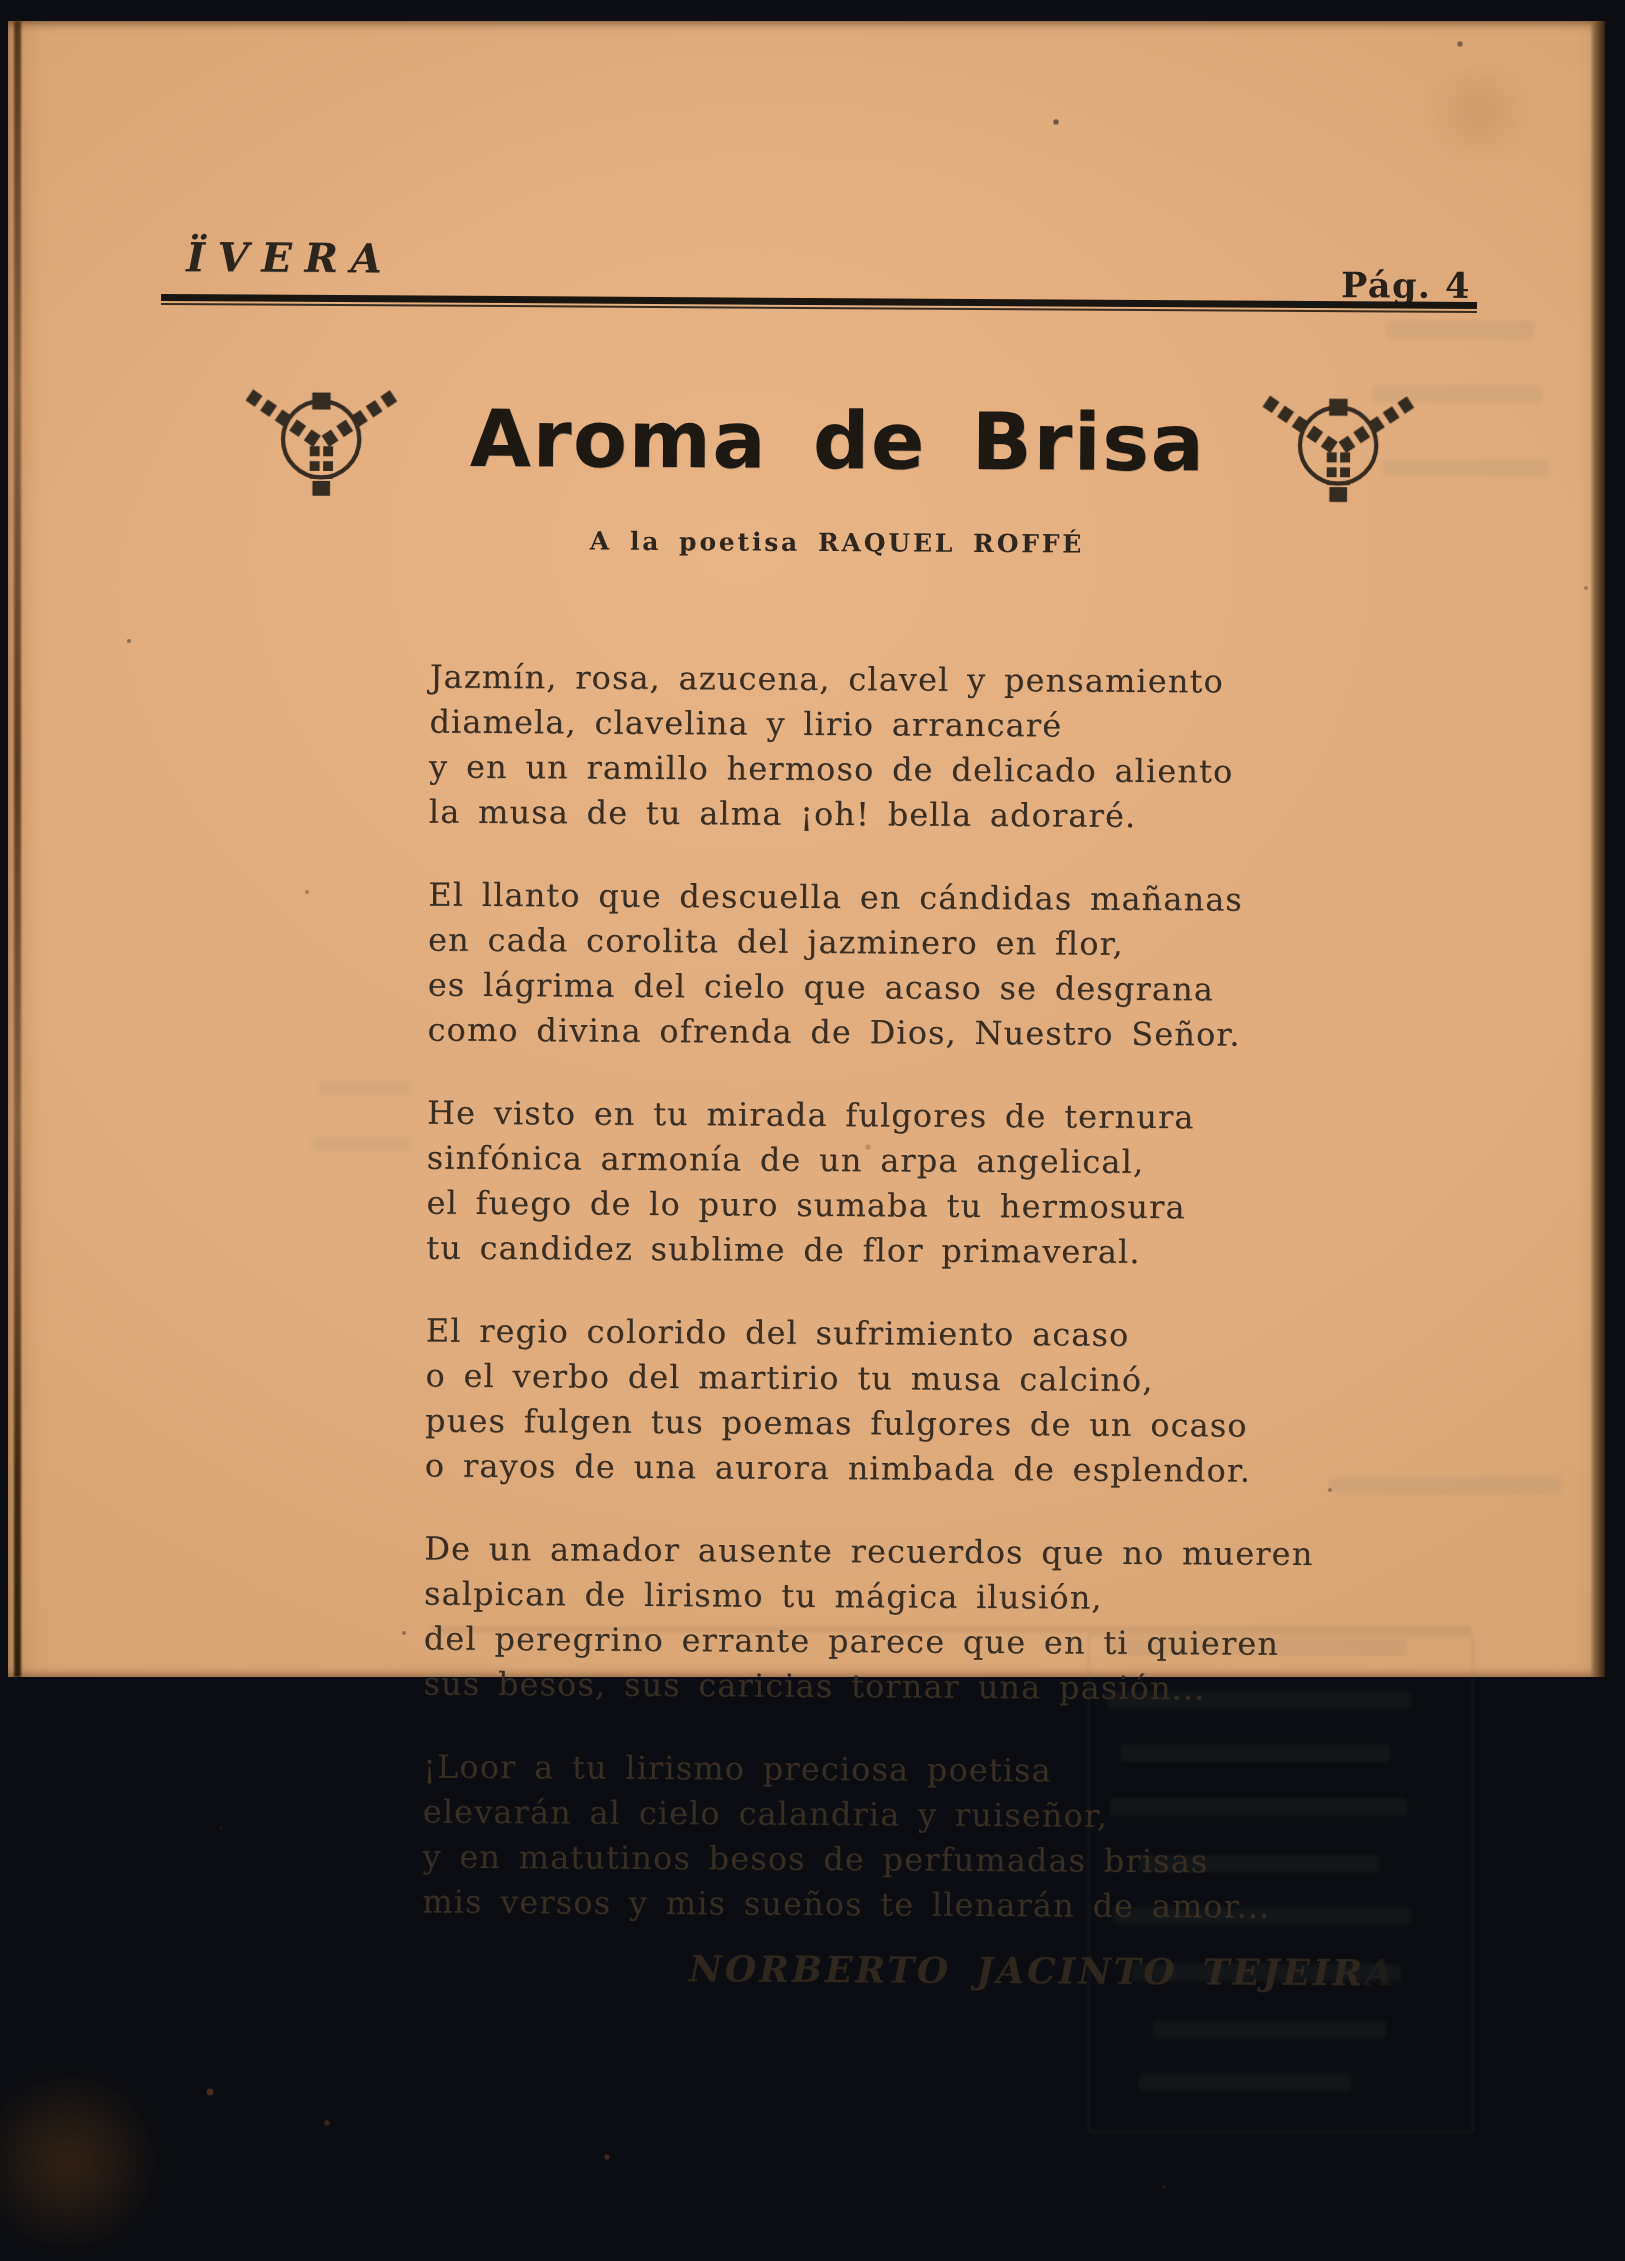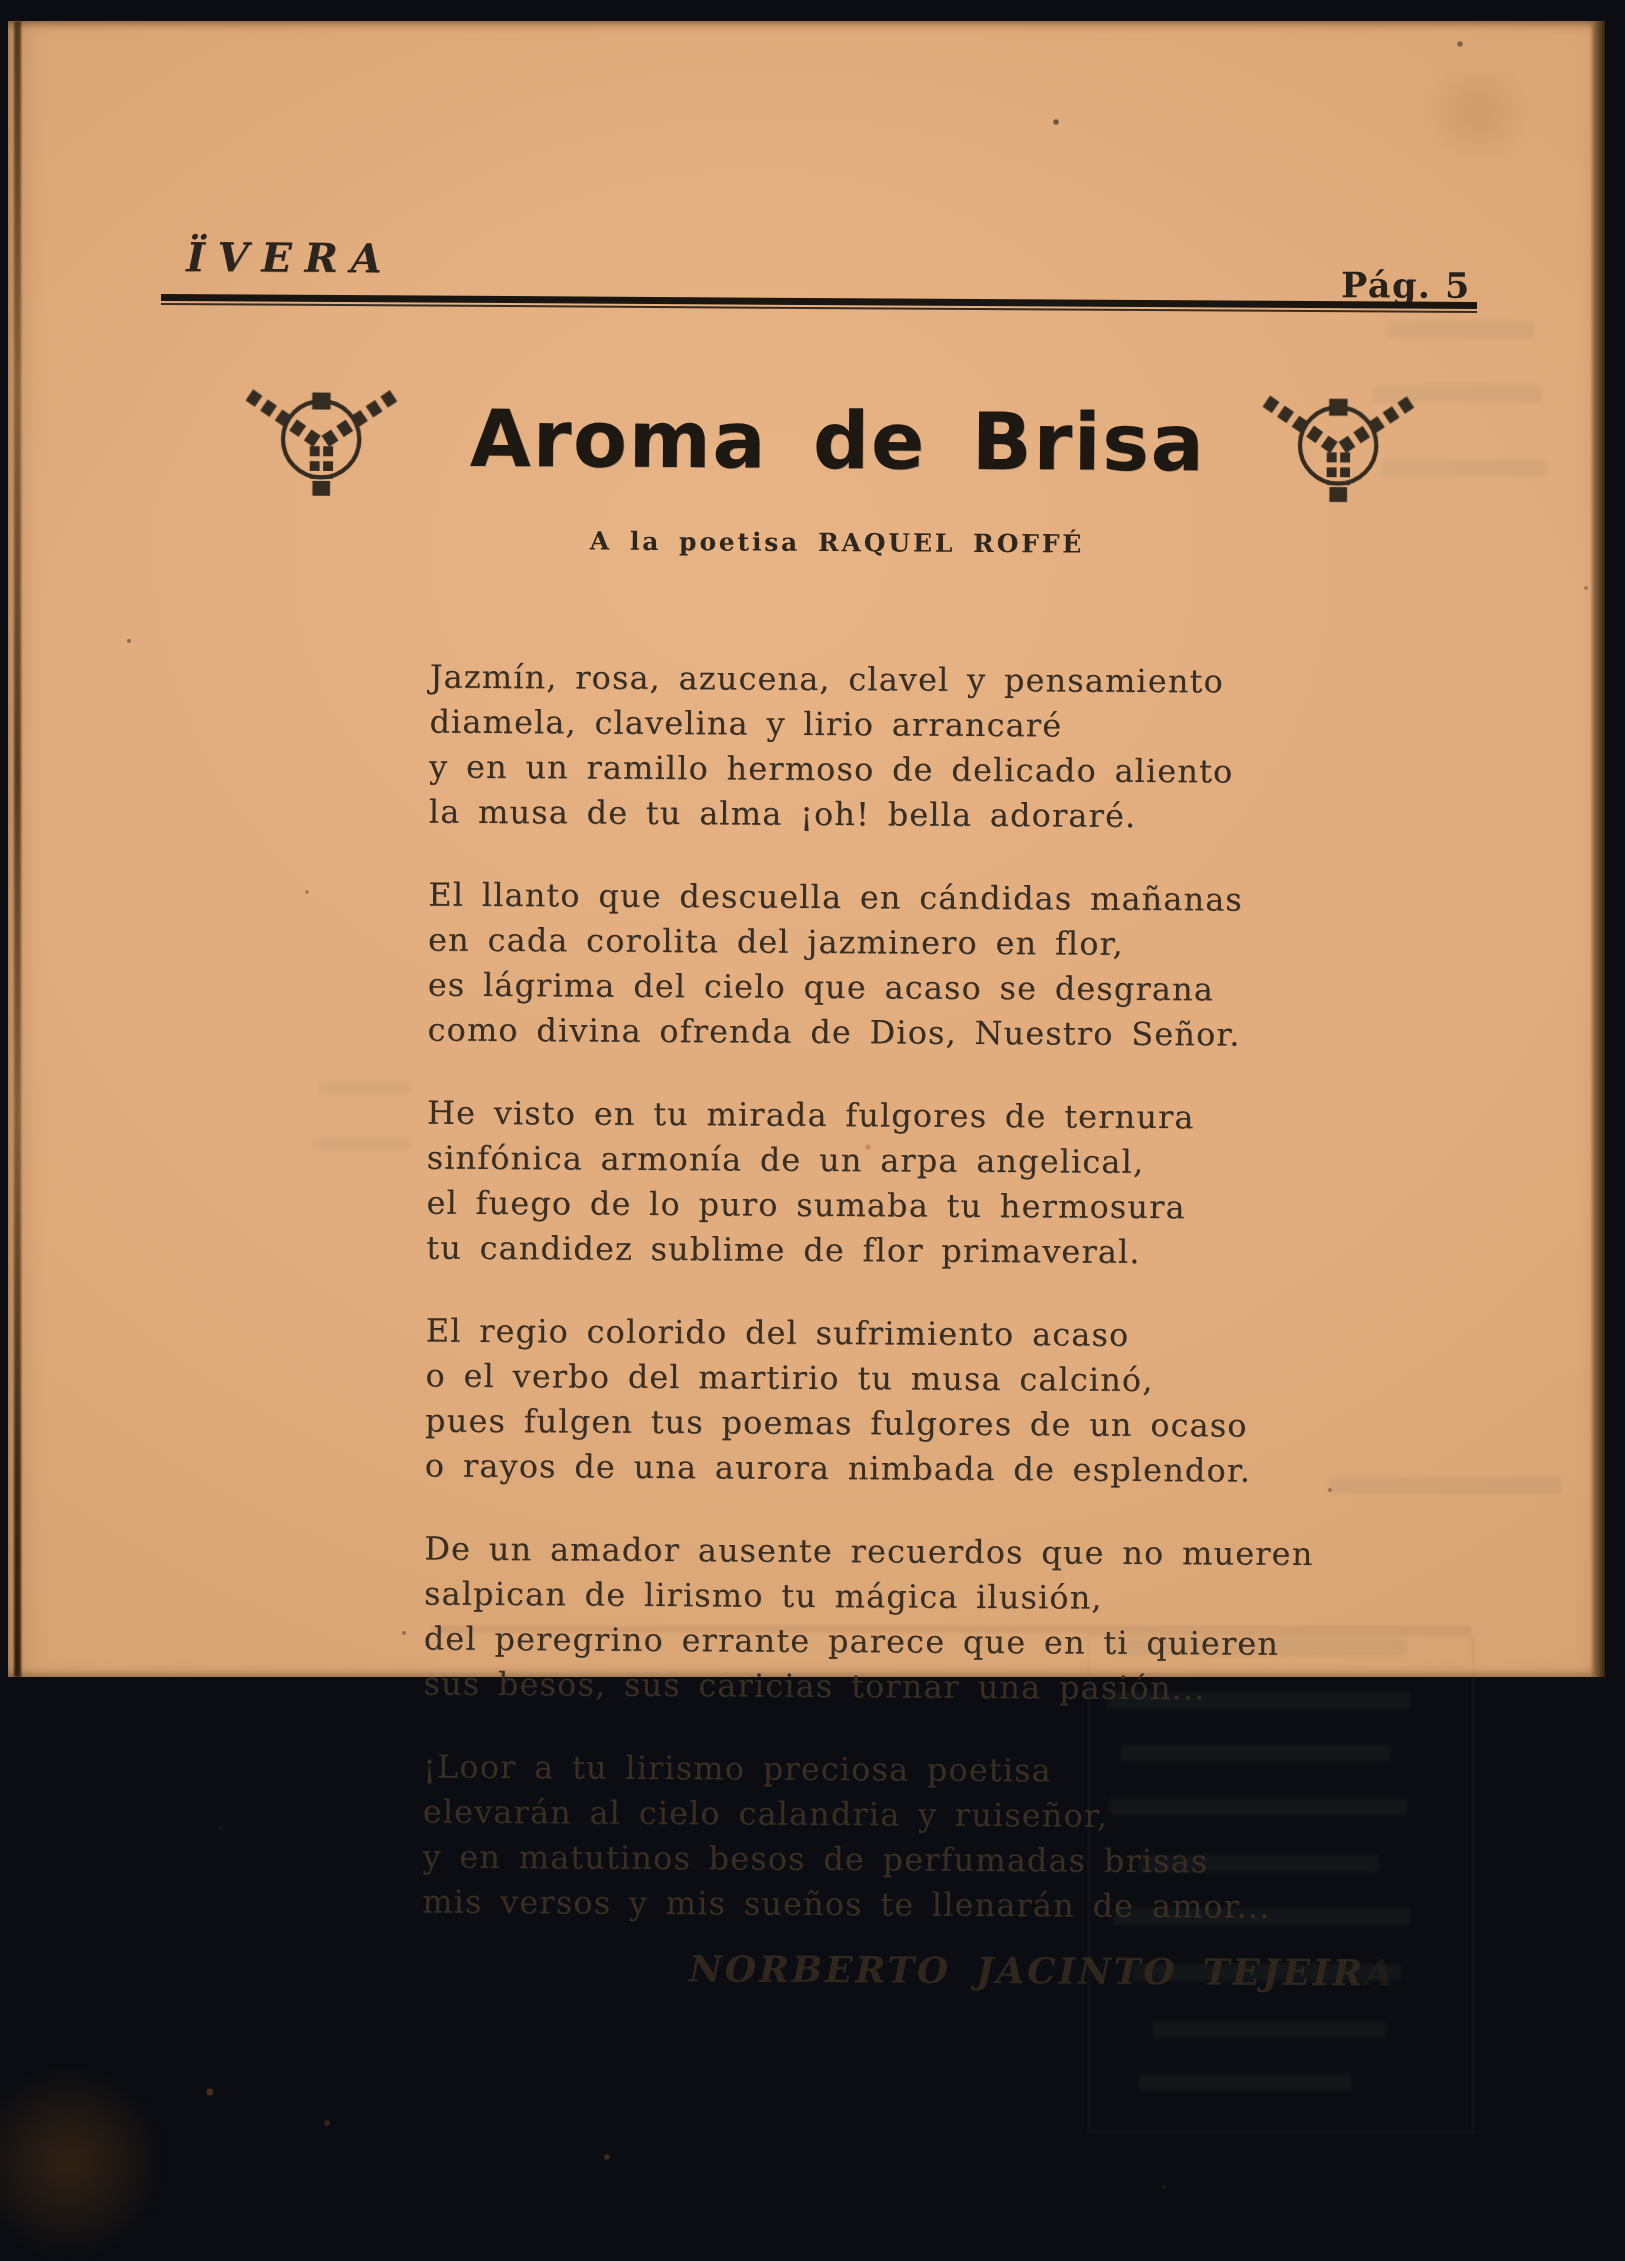--- a/index.html
+++ b/index.html
@@ -141,21 +141,21 @@
   <div class="ghost" style="left:1106px;top:1887px;width:297px;height:17px"></div>
   <div class="ghost" style="left:1124px;top:1943px;width:269px;height:17px"></div>
   <div class="ghost" style="left:1145px;top:2000px;width:233px;height:17px"></div>
   <div class="ghost" style="left:1131px;top:2053px;width:212px;height:17px"></div>
   <div class="ghost" style="left:311px;top:1060px;width:92px;height:14px"></div>
   <div class="ghost" style="left:304px;top:1116px;width:99px;height:14px"></div>
 
   <div class="content">
 
     <div class="masthead">ÏVERA</div>
-    <div class="pagenum">Pág. 5</div>
+    <div class="pagenum">Pág. 4</div>
     <div class="rule"></div>
 
     <span class="ornament orn-left">
       <svg width="164" height="122" viewBox="0 0 232 172" xmlns="http://www.w3.org/2000/svg">
         <circle cx="116" cy="92" r="54" fill="none" stroke="#26201a" stroke-width="6"></circle>
         <line x1="14" y1="30" x2="116" y2="99" stroke="#26201a" stroke-width="19" stroke-dasharray="16 9"></line>
         <line x1="218" y1="30" x2="116" y2="99" stroke="#26201a" stroke-width="19" stroke-dasharray="16 9"></line>
         <rect x="103" y="26" width="26" height="24" fill="#26201a"></rect>
         <line x1="107" y1="102" x2="107" y2="148" stroke="#26201a" stroke-width="14" stroke-dasharray="14 7"></line>
         <line x1="126" y1="102" x2="126" y2="148" stroke="#26201a" stroke-width="14" stroke-dasharray="14 7"></line>

